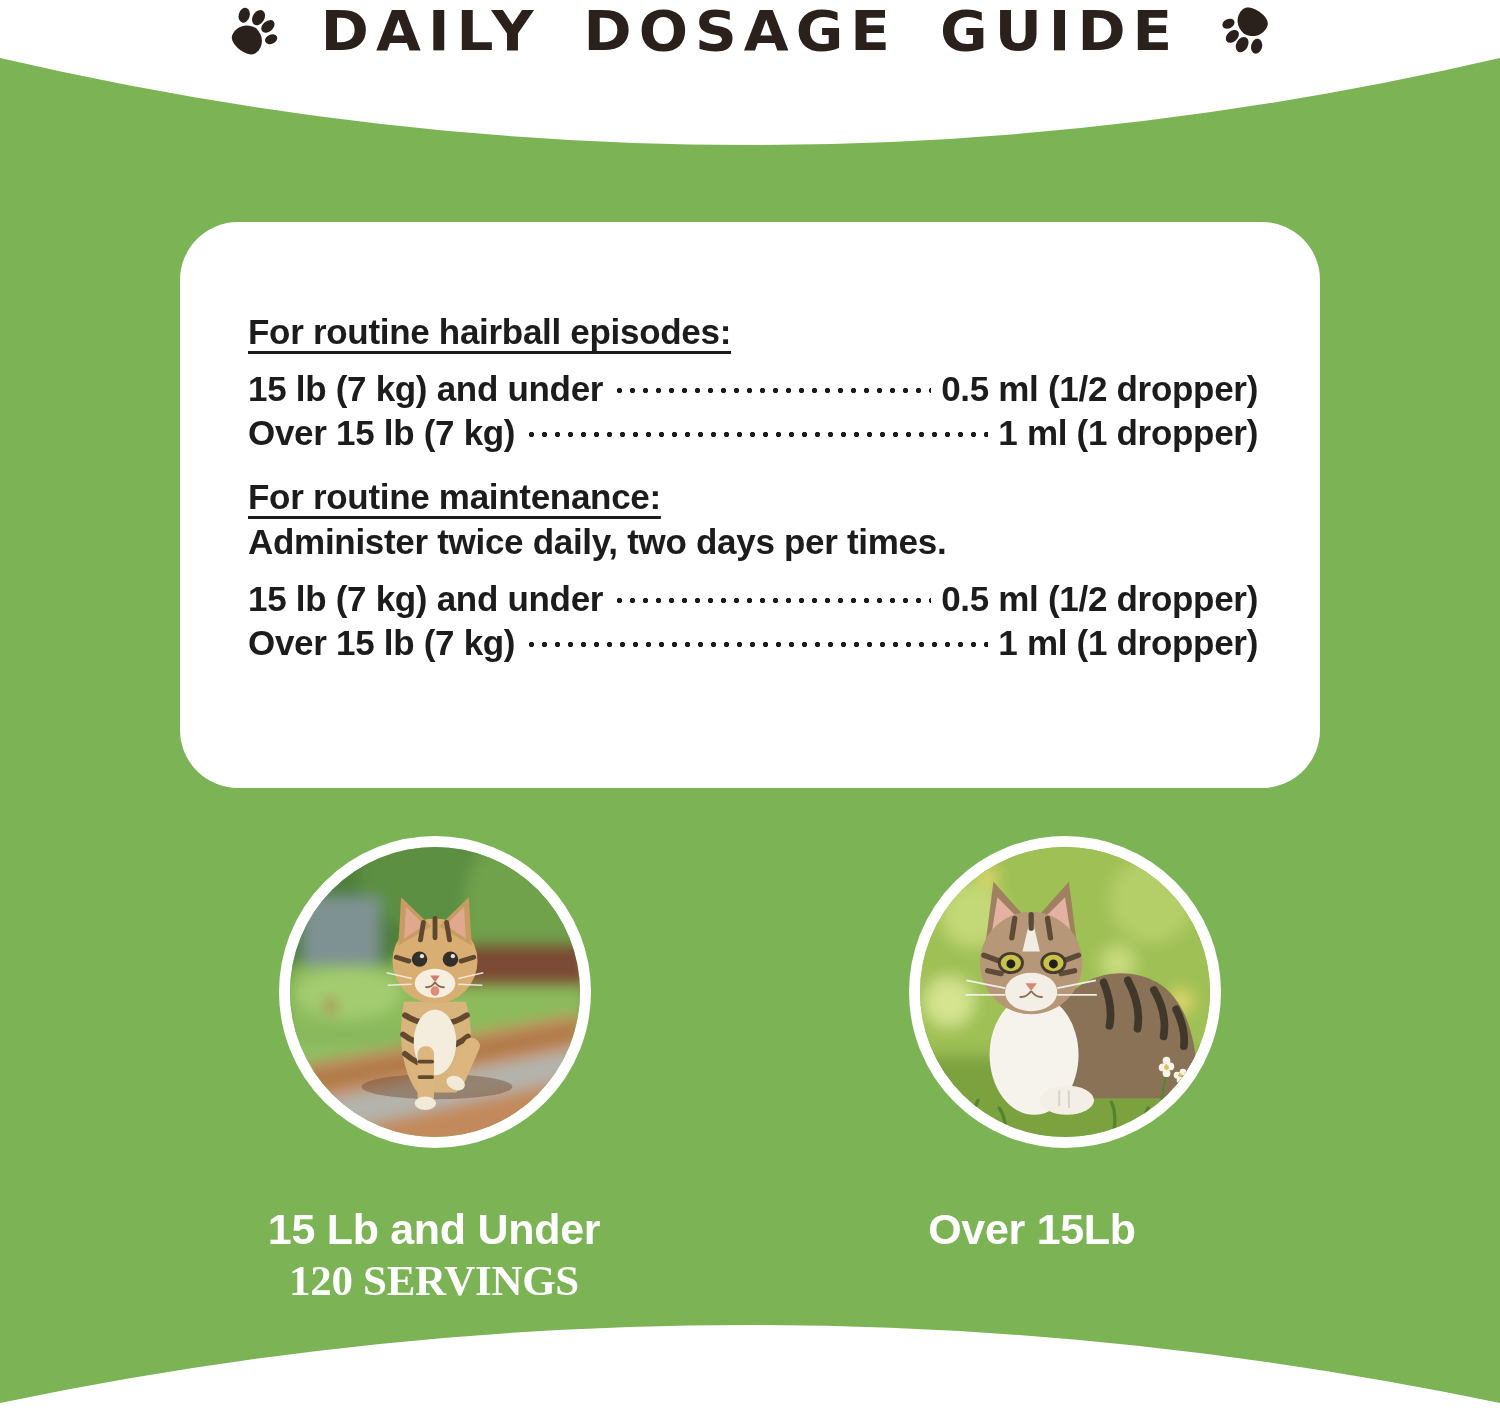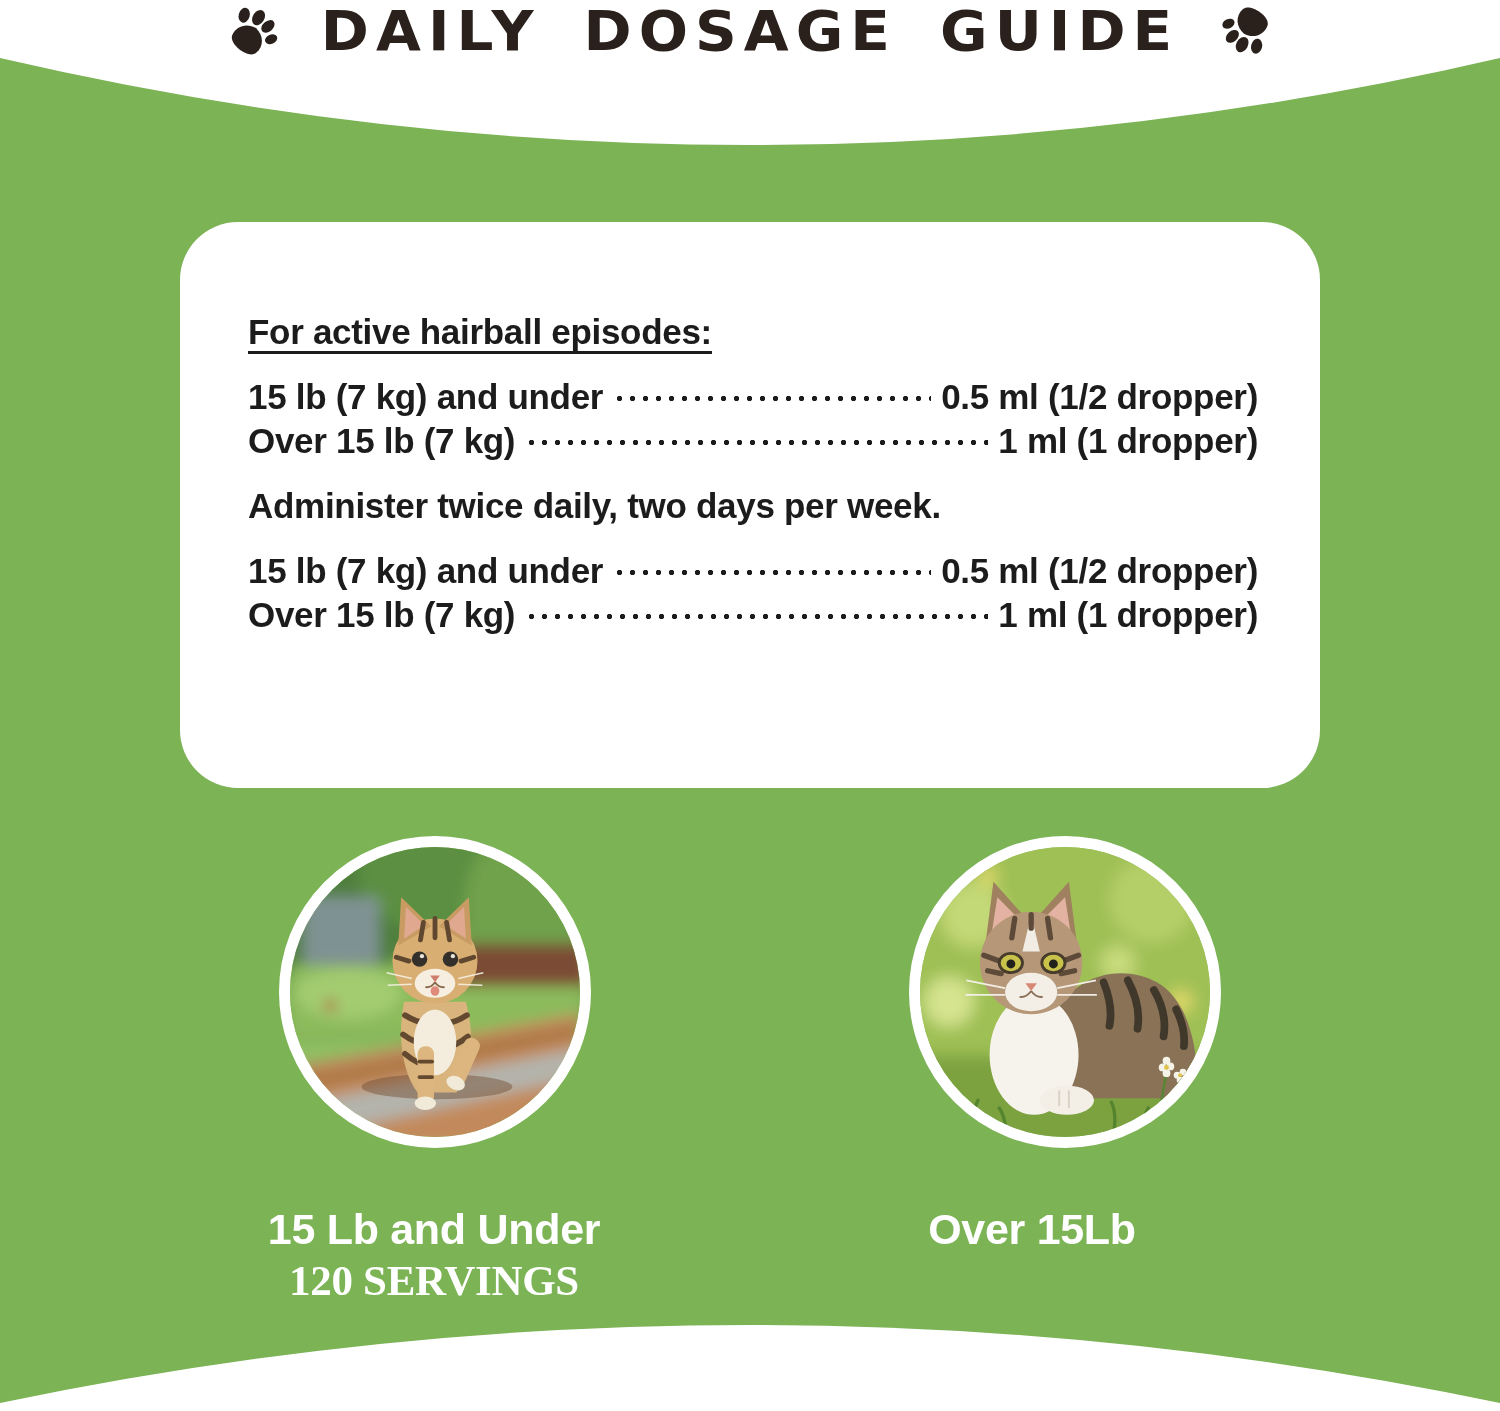--- a/index.html
+++ b/index.html
@@ -29,21 +29,21 @@
     background:#ffffff; border-radius:58px; box-sizing:border-box;
     padding:88px 62px 0 68px; color:#1c1c1c;
   }
   .dose-heading {
     font-size:35px; font-weight:700; letter-spacing:-0.3px; line-height:44px;
     text-decoration:underline; text-decoration-thickness:3px; text-underline-offset:7px;
   }
   .dose-instruction {
     font-size:35px; font-weight:700; letter-spacing:-0.3px; line-height:45px;
   }
-  .dose-rows { margin-top:21px; }
+  .dose-rows { margin-top:13px; }
   .dose-row {
     display:flex; align-items:baseline; font-size:35px; font-weight:700;
     letter-spacing:-0.3px; line-height:44px; white-space:nowrap;
   }
   .dose-leader {
     flex:1 1 auto; min-width:30px; align-self:stretch; margin:0 10px;
     background-image:radial-gradient(circle, #1c1c1c 2.4px, transparent 3px);
     background-size:13px 13px; background-repeat:repeat-x; background-position:0 55%;
   }
   .section-2 { margin-top:20px; }
@@ -96,37 +96,38 @@
         <ellipse cx="42" cy="27" rx="10" ry="14" transform="rotate(-6 42 27)"></ellipse>
         <ellipse cx="64" cy="29" rx="9" ry="13" transform="rotate(12 64 29)"></ellipse>
         <ellipse cx="82" cy="43" rx="8" ry="11" transform="rotate(30 82 43)"></ellipse>
       </g>
     </svg>
   </div>
 
   <div class="dose-card">
 
     <div class="dose-section section-1">
-      <div class="dose-heading">For active hairball episodes:</div>
+      <div class="dose-heading">For routine hairball episodes:</div>
       <div class="dose-rows">
         <div class="dose-row">
           <span>15 lb (7 kg) and under</span>
           <span class="dose-leader"></span>
           <span>0.5 ml (1/2 dropper)</span>
         </div>
         <div class="dose-row">
           <span>Over 15 lb (7 kg)</span>
           <span class="dose-leader"></span>
           <span>1 ml (1 dropper)</span>
         </div>
       </div>
     </div>
 
     <div class="dose-section section-2">
-      <div class="dose-instruction">Administer twice daily, two days per week.</div>
+      <div class="dose-heading">For routine maintenance:</div>
+      <div class="dose-instruction">Administer twice daily, two days per times.</div>
       <div class="dose-rows">
         <div class="dose-row">
           <span>15 lb (7 kg) and under</span>
           <span class="dose-leader"></span>
           <span>0.5 ml (1/2 dropper)</span>
         </div>
         <div class="dose-row">
           <span>Over 15 lb (7 kg)</span>
           <span class="dose-leader"></span>
           <span>1 ml (1 dropper)</span>

